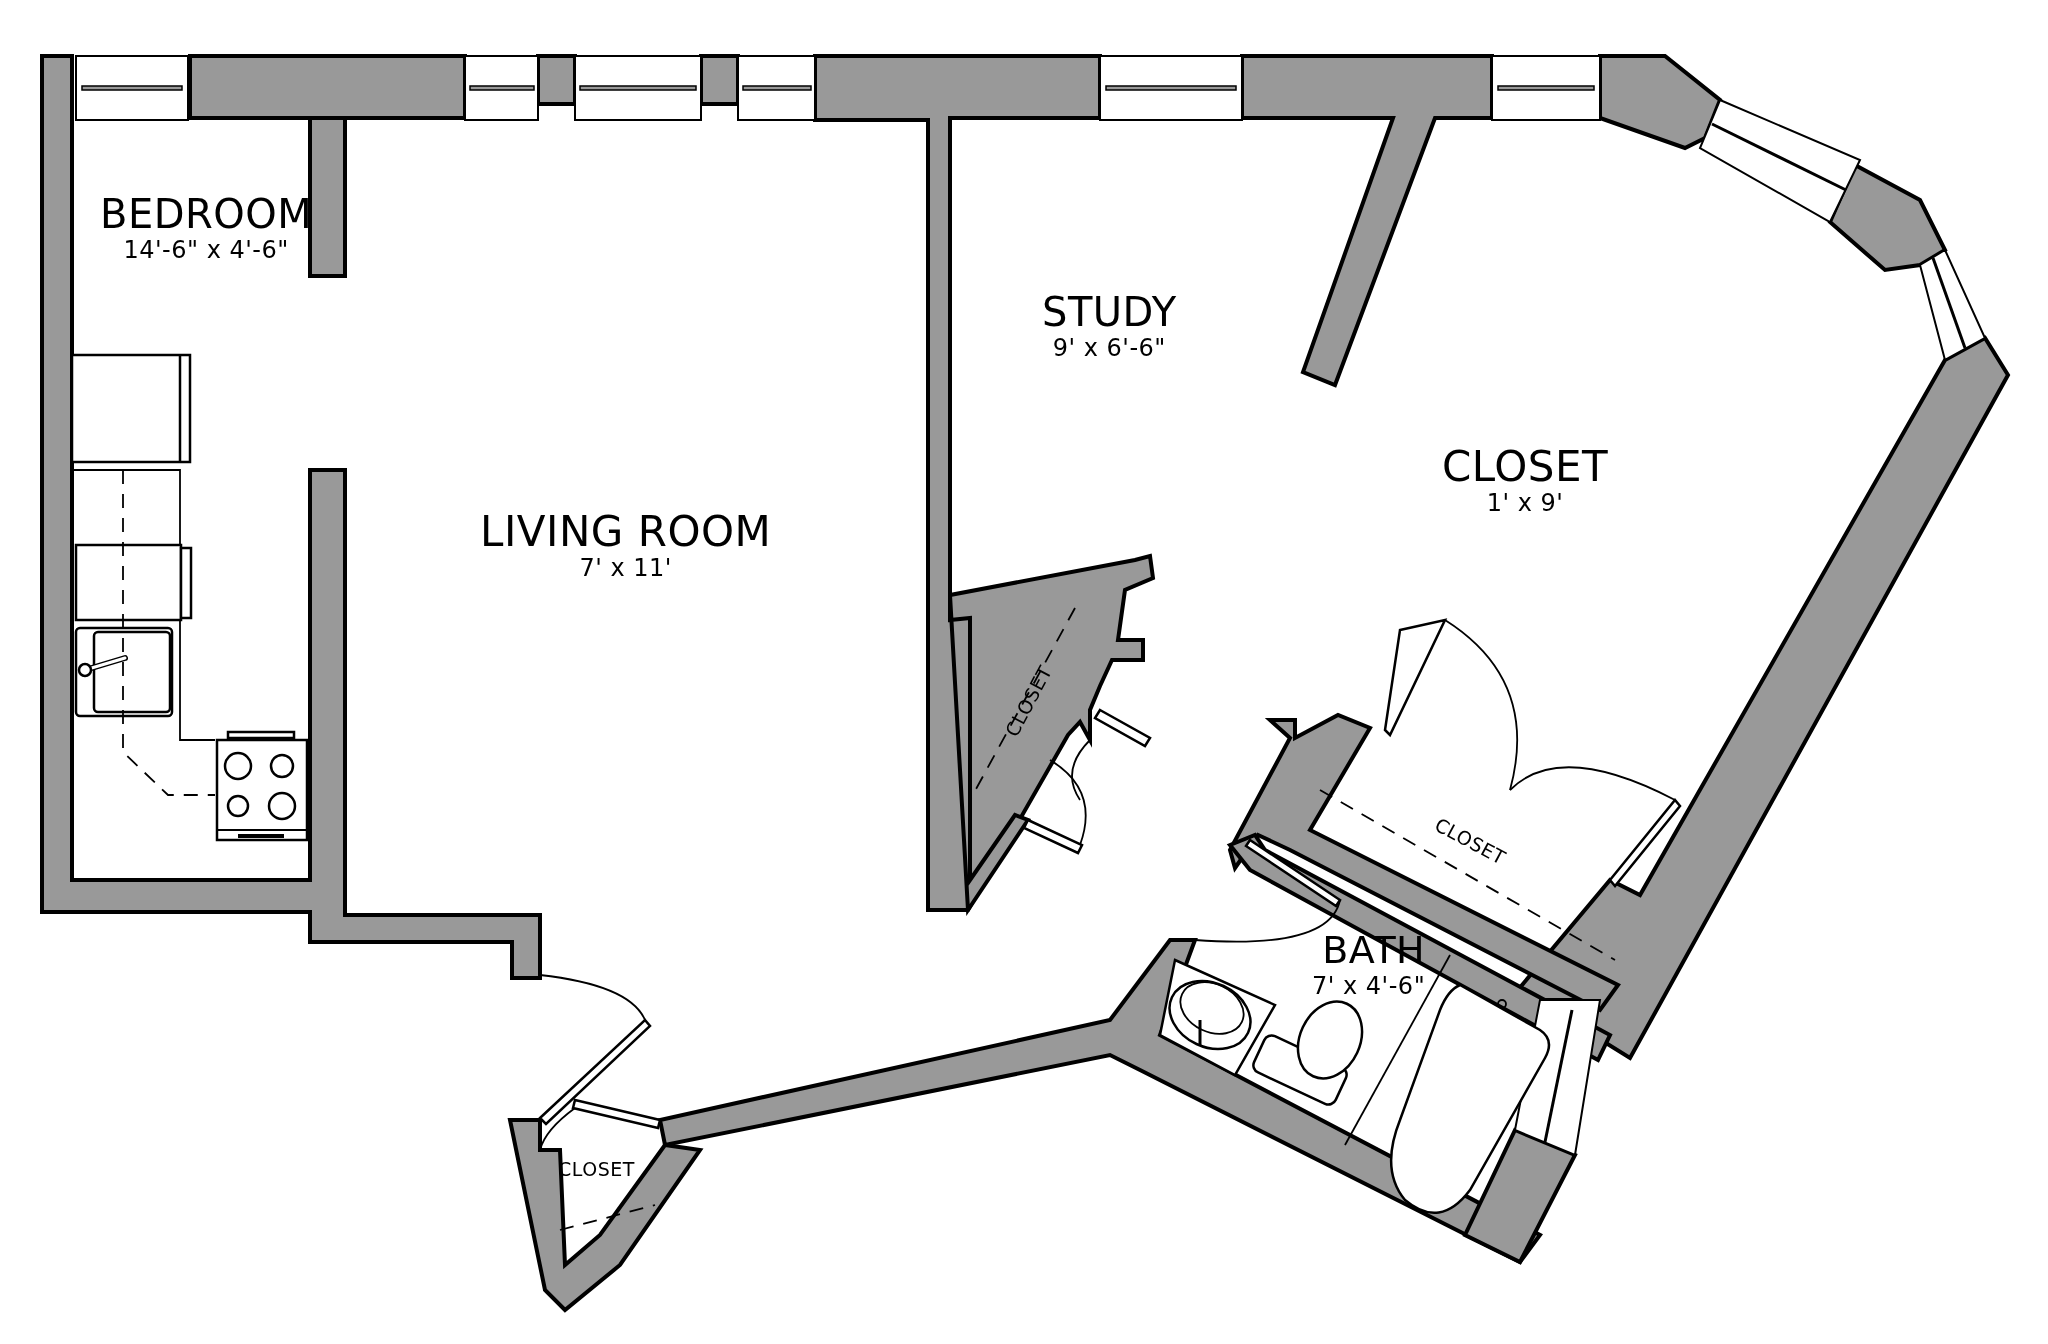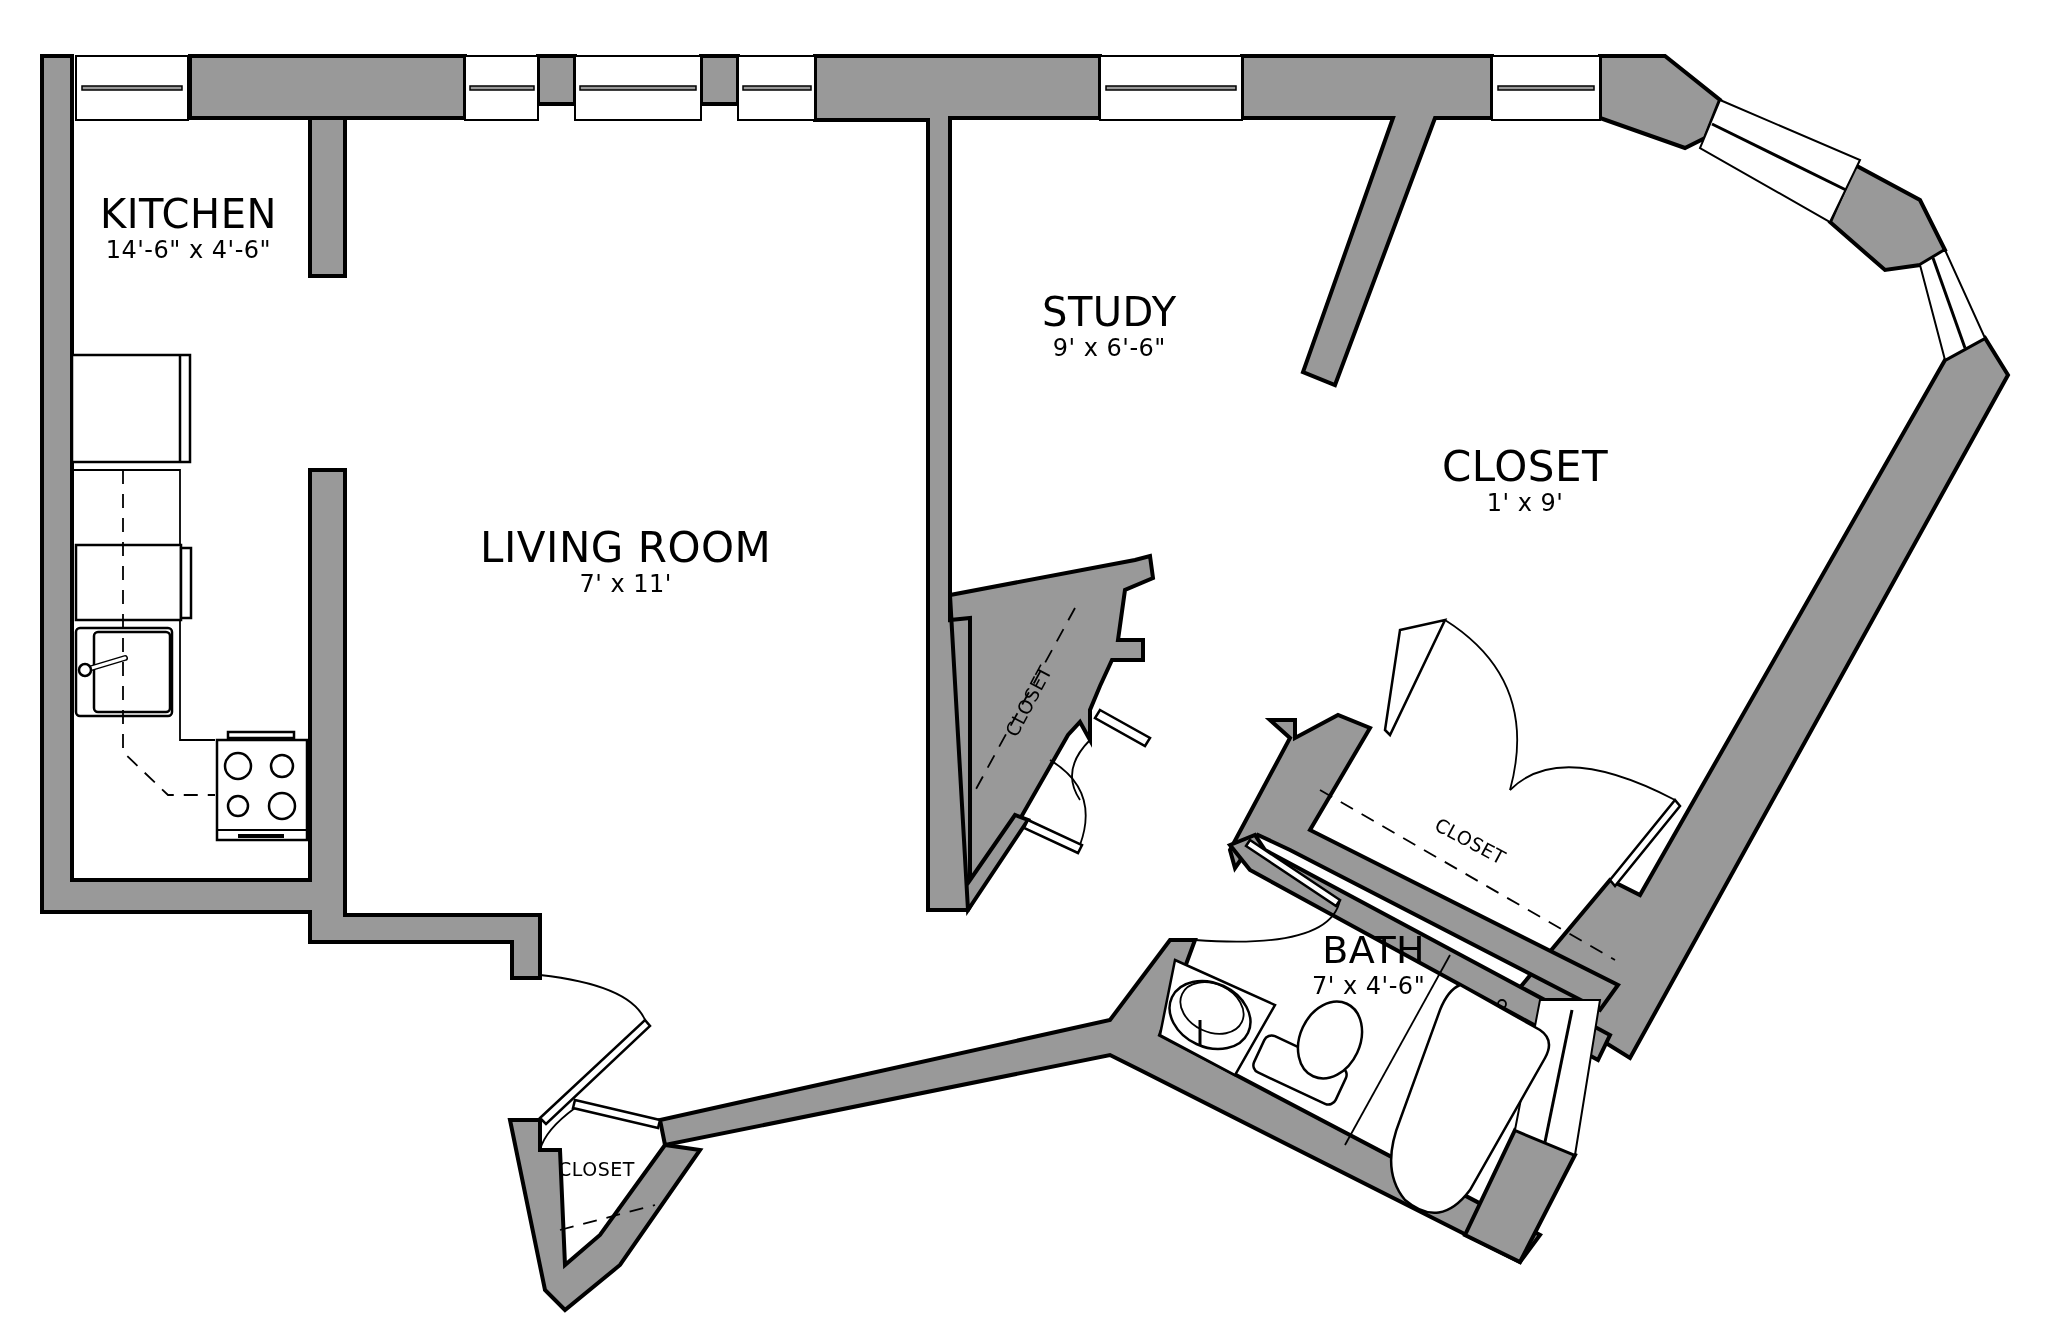--- a/index.html
+++ b/index.html
@@ -178,25 +178,25 @@
     <line class="thin" x1="1450" y1="955" x2="1345" y2="1145"></line>
 
     <g>
       <path class="fix" d="M1460 985 L1540 1030 Q1555 1040 1545 1058 L1470 1190 Q1440 1230 1405 1200 Q1380 1170 1400 1120 L1440 1010 Q1448 990 1460 985 Z"></path>
       <circle class="thin" cx="1502" cy="1004" r="4"></circle>
     </g>
   </g>
 </svg>
 
 <div class="label" style="left:100px; top:192px;">
-  <div class="room-name">KITCHEN</div>
+  <div class="room-name">BEDROOM</div>
   <div class="room-dim">14'-6" x 4'-6"</div>
 </div>
 
-<div class="label" style="left:480px; top:510px;margin-top:16px;">
+<div class="label" style="left:480px; top:510px;">
   <div class="room-name" style="font-size:42px;">LIVING ROOM</div>
   <div class="room-dim">7' x 11'</div>
 </div>
 
 <div class="label" style="left:1042px; top:290px;">
   <div class="room-name">STUDY</div>
   <div class="room-dim">9' x 6'-6"</div>
 </div>
 
 <div class="label" style="left:1442px; top:445px;">

